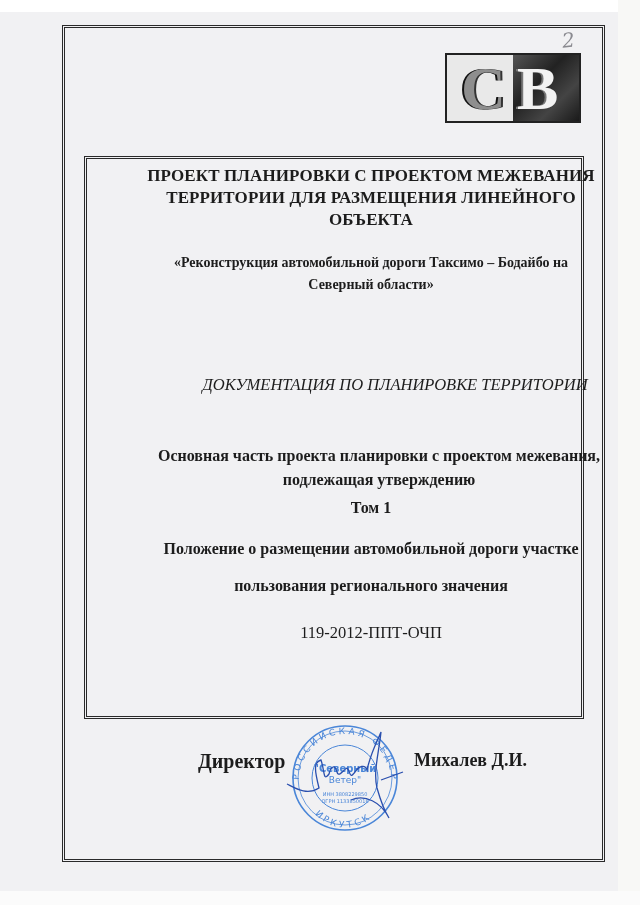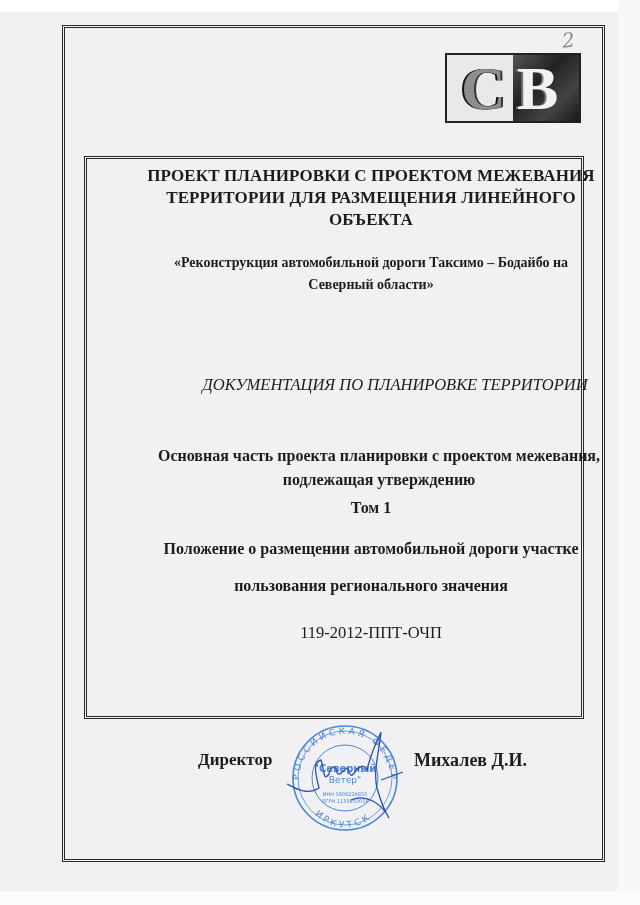--- a/index.html
+++ b/index.html
@@ -39,21 +39,21 @@
     color:#f2f2f2; text-shadow:-2px 0 0 #777;
   }
   .block { position:absolute; left:80px; width:582px; text-align:center; }
   .title { top:165px; font-size:17px; font-weight:bold; line-height:22px; letter-spacing:0.1px; }
   .subtitle { top:252px; font-size:14px; font-weight:bold; line-height:22px; }
   .doc-type { top:374px; font-size:16.5px; font-style:italic; line-height:22px;padding-left:24px; }
   .main-part { top:444px; font-size:16px; font-weight:bold; line-height:24px;margin-left:8px; }
   .volume { top:499px; font-size:16px; font-weight:bold;text-align:center; }
   .position { top:530px; font-size:16px; font-weight:bold; line-height:37px; }
   .code { top:623px; font-size:16.5px; font-weight:normal; }
-  .director-label { position:absolute; left:198px; top:750px; font-size:17px; font-weight:bold; }
+  .director-label { position:absolute; left:198px; top:750px; font-size:20px; font-weight:bold; }
   .director-name { position:absolute; left:414px; top:750px; font-size:18px; font-weight:bold; }
   .stamp { position:absolute; left:285px; top:722px; width:120px; height:110px; }
 </style>
 </head>
 <body>
 
 <div class="page-top"></div>
 <div class="page-right"></div>
 <div class="page-bottom"></div>
 

